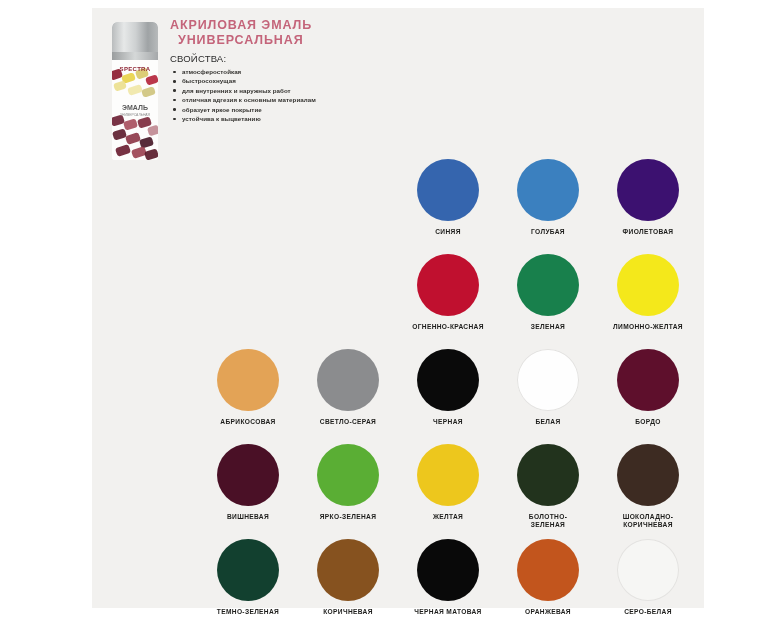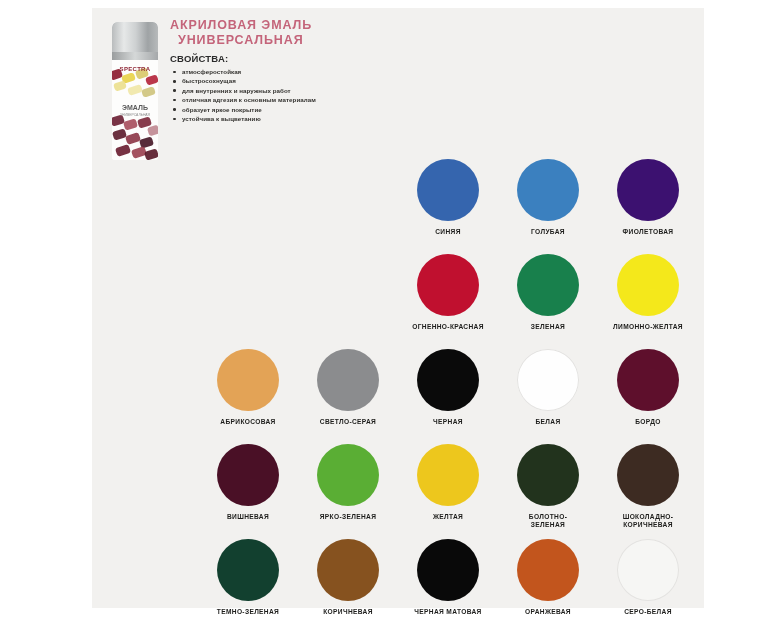--- a/index.html
+++ b/index.html
@@ -126,21 +126,21 @@
     font-size: 12.5px;
     font-weight: bold;
     letter-spacing: .9px;
     line-height: 15px;
     white-space: nowrap;
   }
   .title2 { padding-left: 8px; }
   .props-title {
     margin-top: 5px;
     font-size: 9.5px;
-    font-weight: bold;
+    font-weight: normal;
     color: #2b2b2b;
     letter-spacing: .2px;
   }
   ul.props {
     list-style: none;
     margin: 3px 0 0 0;
     padding: 0;
   }
   ul.props li {
     position: relative;

